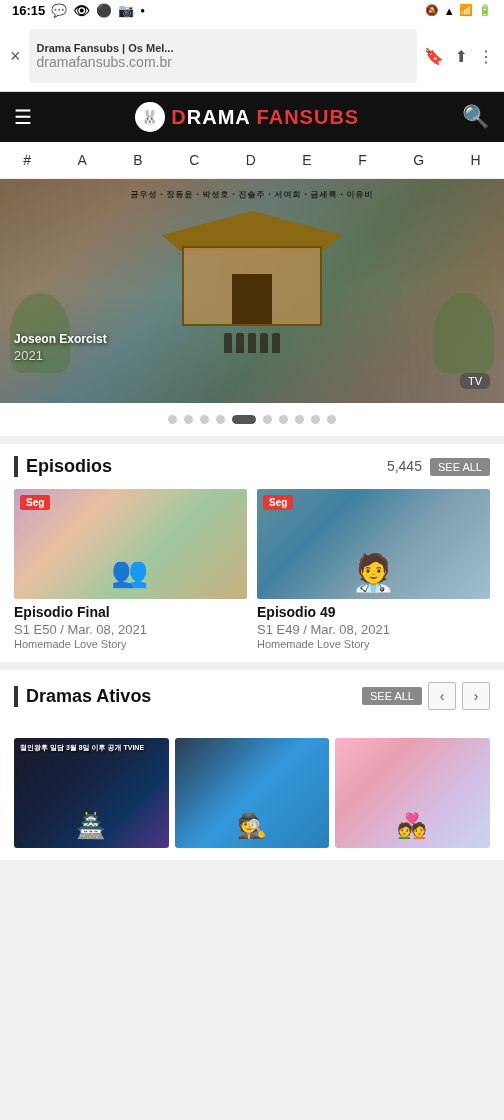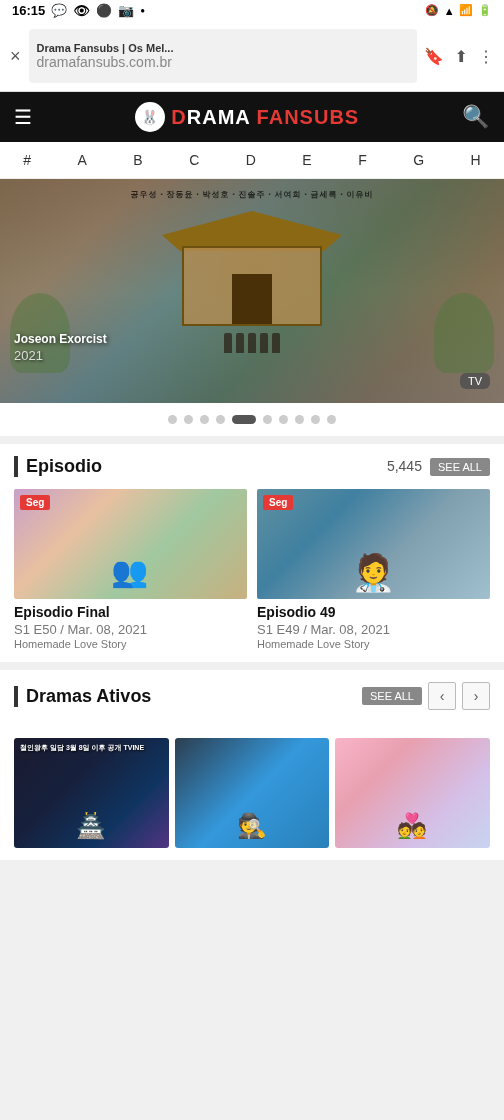--- a/index.html
+++ b/index.html
@@ -487,21 +487,21 @@
   <div class="dot active"></div>
   <div class="dot"></div>
   <div class="dot"></div>
   <div class="dot"></div>
   <div class="dot"></div>
   <div class="dot"></div>
 </div>
 
 <div class="section">
   <div class="section-header">
-    <div class="section-title">Episodio</div>
+    <div class="section-title">Episodios</div>
     <div class="section-meta">
       <span class="section-count">5,445</span>
       <button class="see-all-btn">SEE ALL</button>
     </div>
   </div>
 
   <div class="episodes-grid">
 
     <div class="episode-card">
       <div class="episode-thumb ep-thumb-1">

